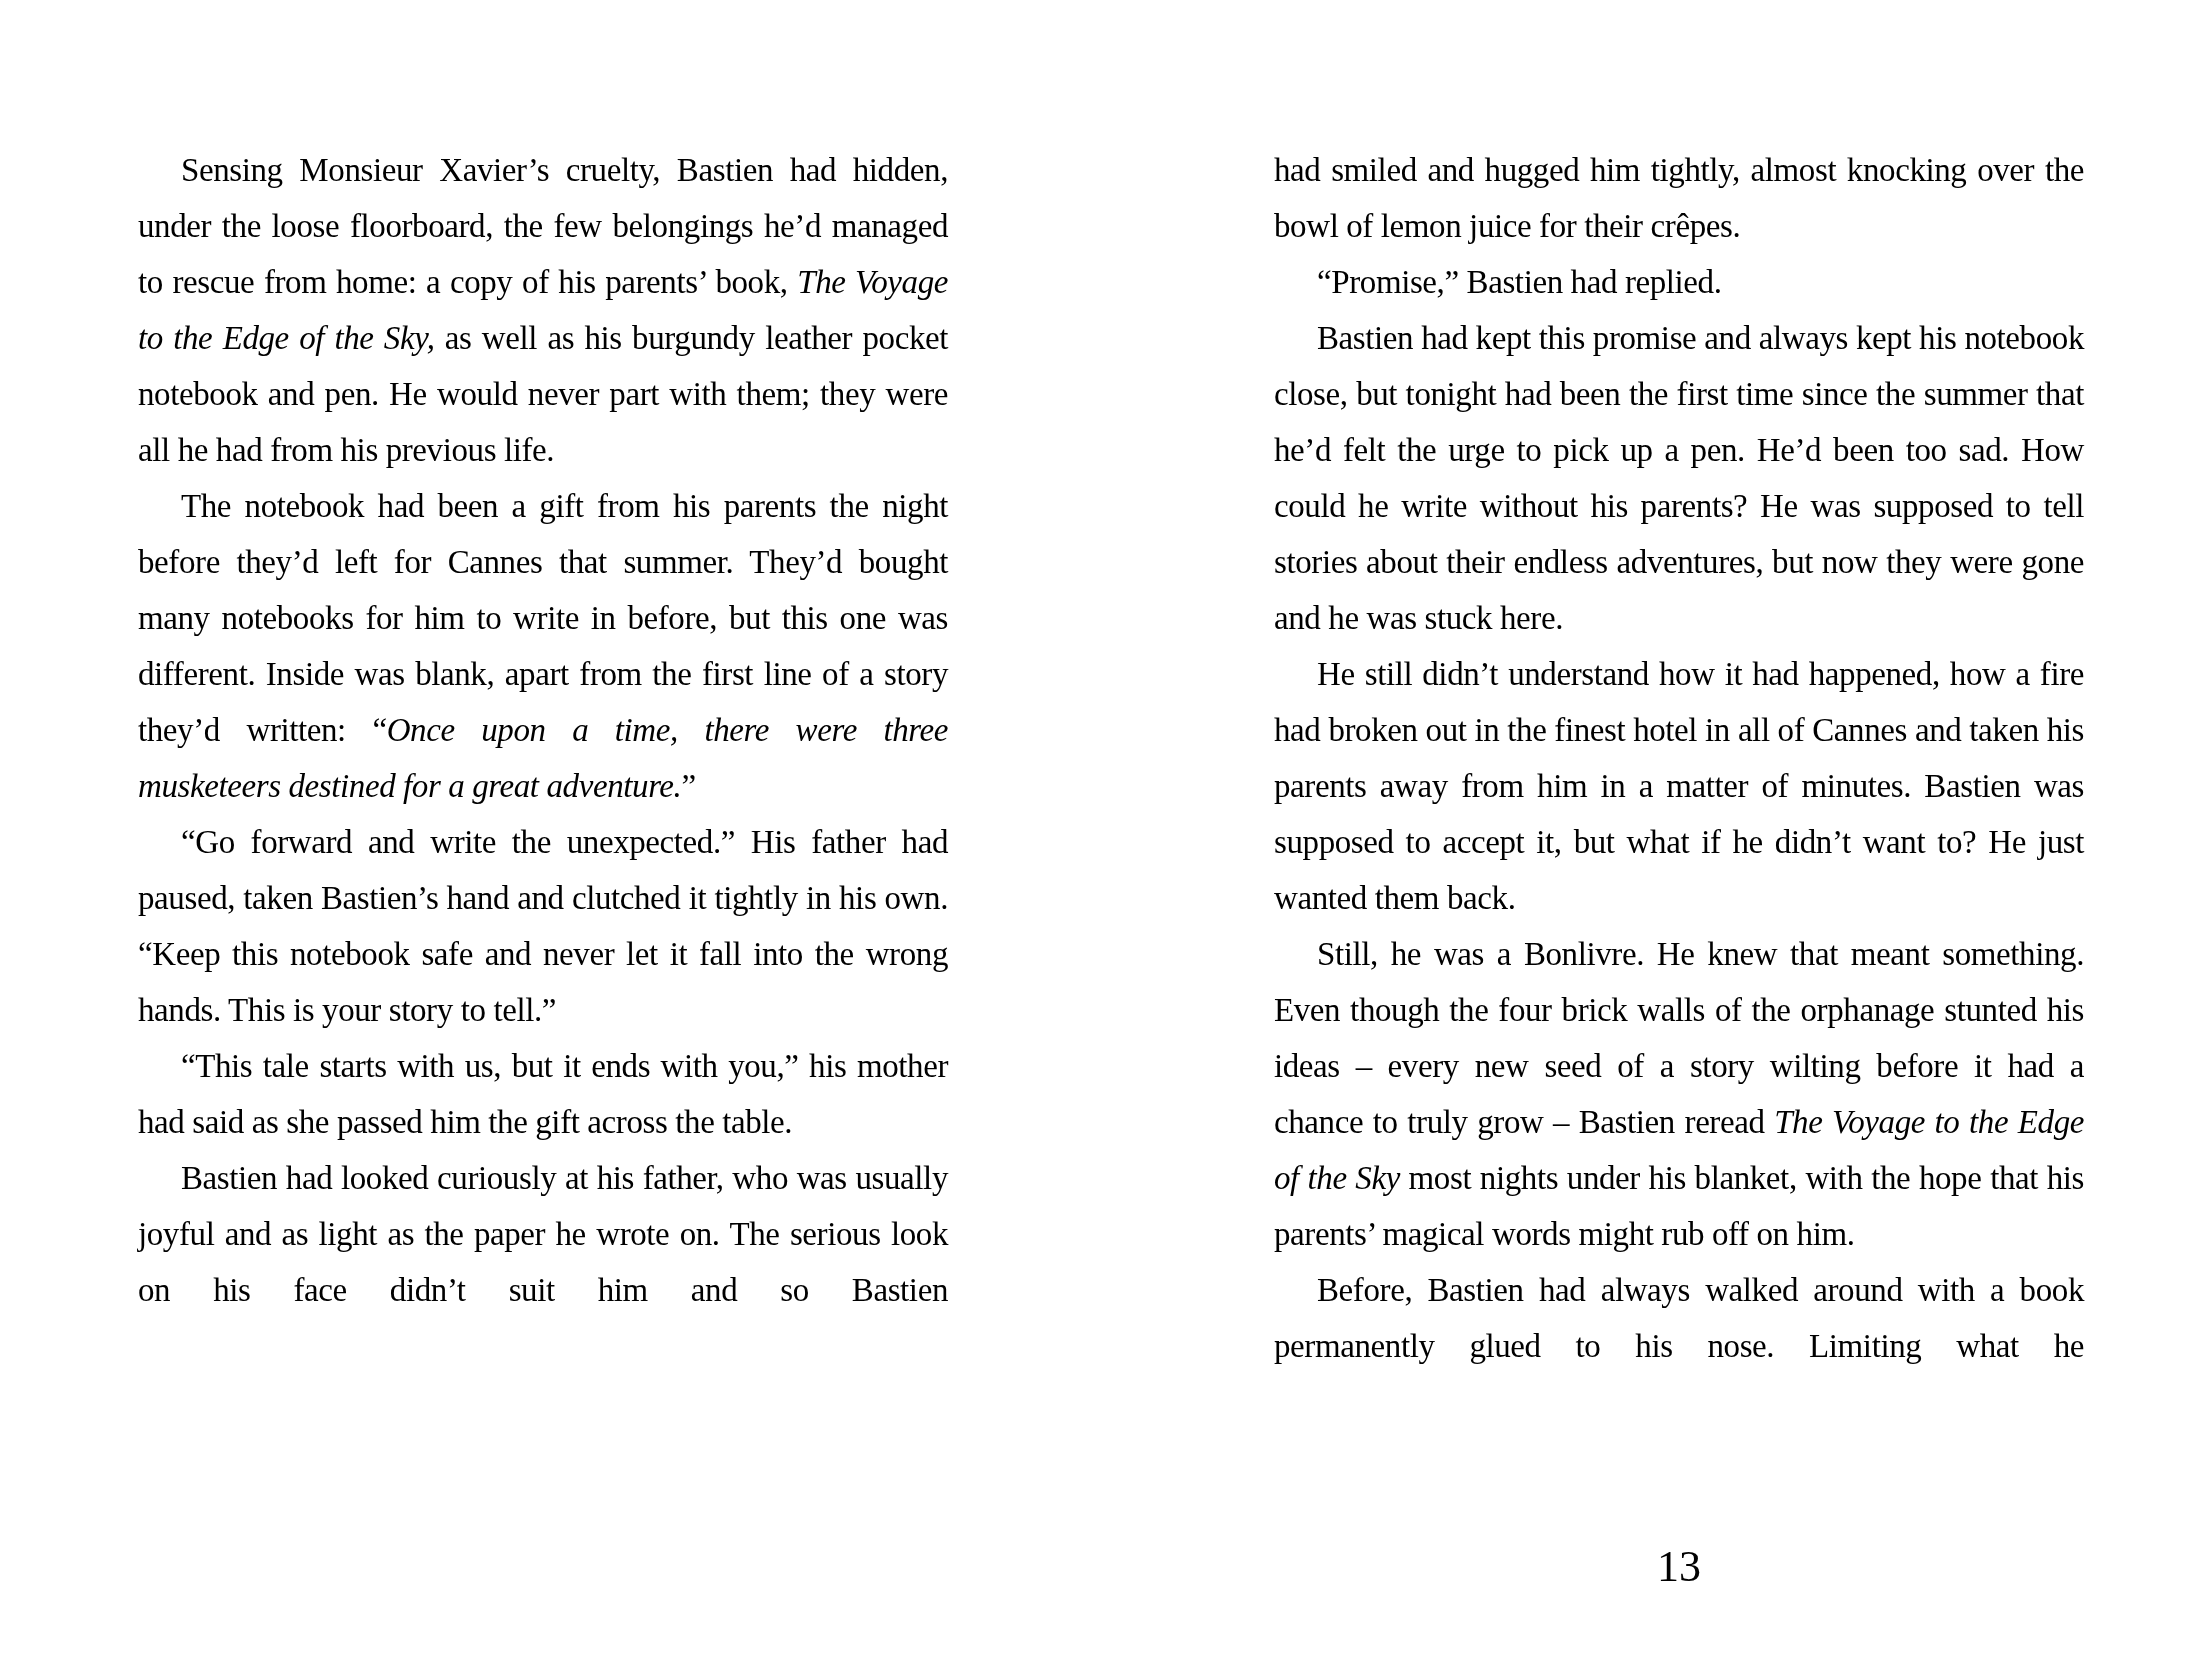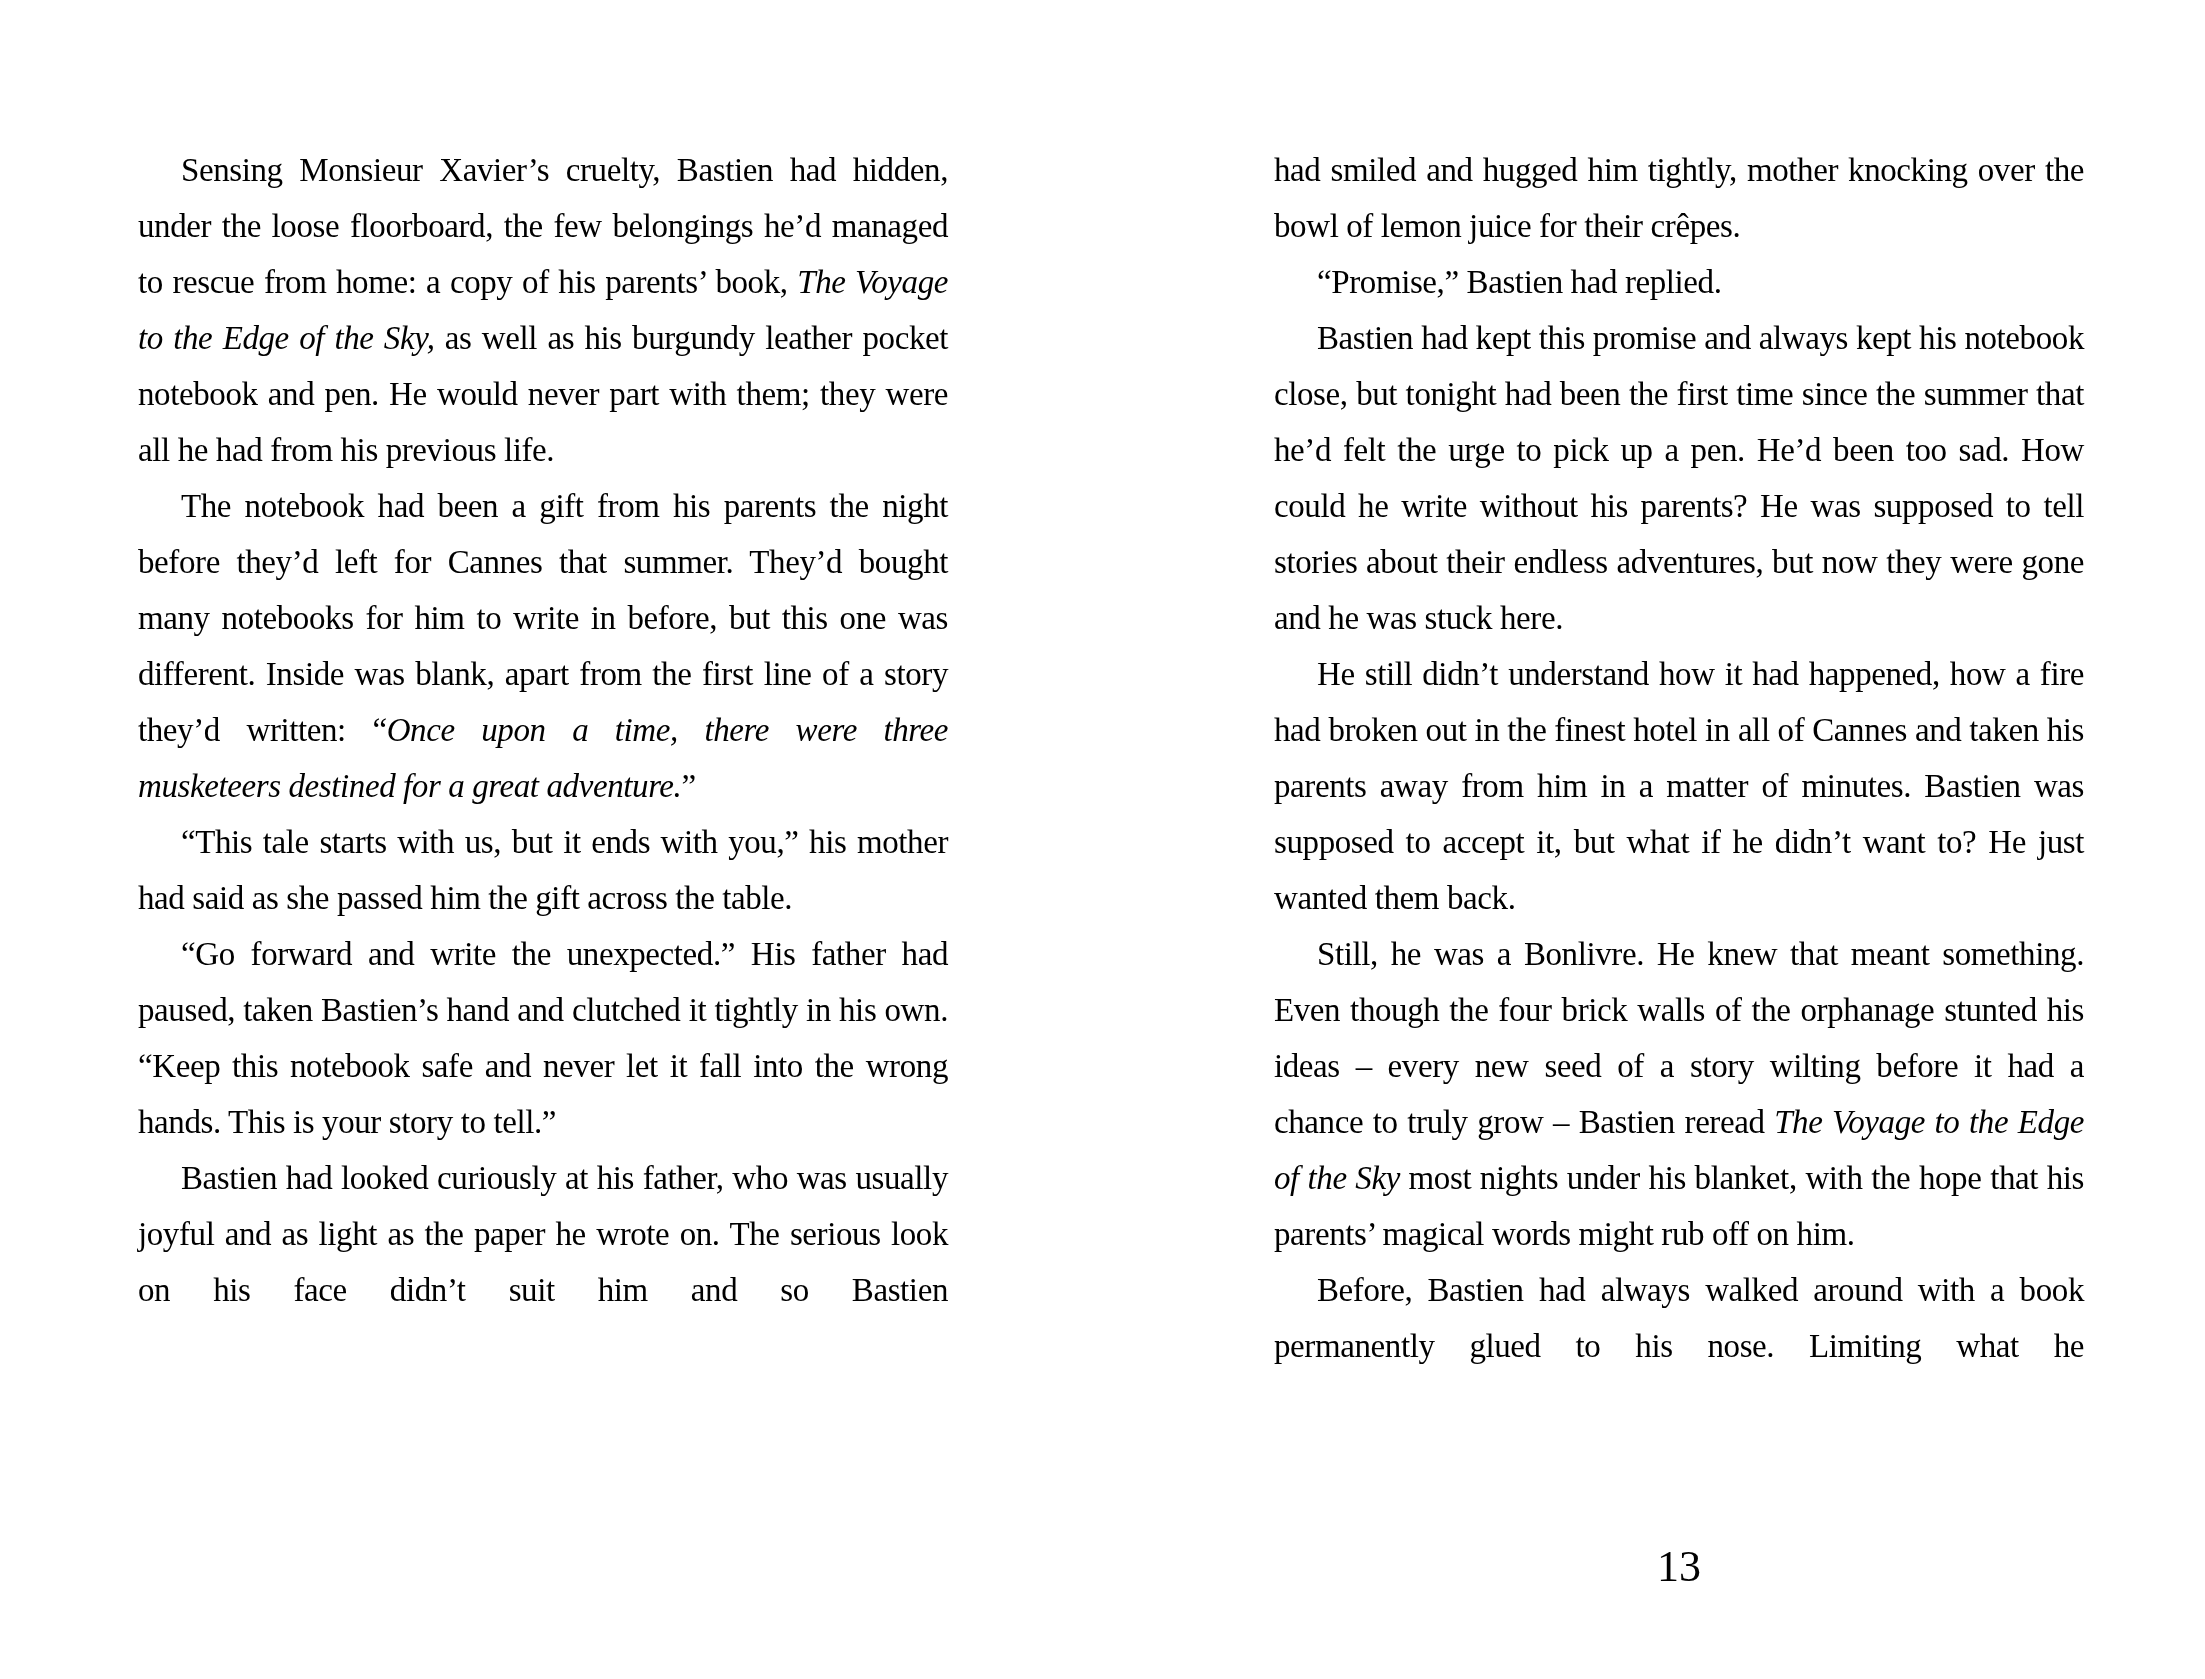--- a/index.html
+++ b/index.html
@@ -67,29 +67,29 @@
 </style>
 </head>
 <body>
 
 <div class="spread">
 
   <section class="page left">
     <div class="text-col">
         <p><span>Sensing Monsieur Xavier’s cruelty, Bastien had hidden, under the loose floorboard, the few belongings he’d managed to rescue from home: a copy of his parents’ book, </span><em>The Voyage to the Edge of the Sky,</em><span> as well as his burgundy leather pocket notebook and pen. He would never part with them; they were all he had from his previous life.</span></p>
         <p><span>The notebook had been a gift from his parents the night before they’d left for Cannes that summer. They’d bought many notebooks for him to write in before, but this one was different. Inside was blank, apart from the first line of a story they’d written: “</span><em>Once upon a time, there were three musketeers destined for a great adventure.</em><span>”</span></p>
+        <p><span>“Go forward and write the unexpected.” His father had paused, taken Bastien’s hand and clutched it tightly in his own. “Keep this notebook safe and never let it fall into the wrong hands. This is your story to tell.”</span></p>
         <p><span>“This tale starts with us, but it ends with you,” his mother had said as she passed him the gift across the table.</span></p>
-        <p><span>“Go forward and write the unexpected.” His father had paused, taken Bastien’s hand and clutched it tightly in his own. “Keep this notebook safe and never let it fall into the wrong hands. This is your story to tell.”</span></p>
         <p class="continues"><span>Bastien had looked curiously at his father, who was usually joyful and as light as the paper he wrote on. The serious look on his face didn’t suit him and so Bastien</span></p>
       </div>
   </section>
 
   <section class="page right">
     <div class="text-col">
-        <p class="no-indent"><span>had smiled and hugged him tightly, mother knocking over the bowl of lemon juice for their crêpes.</span></p>
+        <p class="no-indent"><span>had smiled and hugged him tightly, almost knocking over the bowl of lemon juice for their crêpes.</span></p>
         <p><span>“Promise,” Bastien had replied.</span></p>
         <p><span>Bastien had kept this promise and always kept his notebook close, but tonight had been the first time since the summer that he’d felt the urge to pick up a pen. He’d been too sad. How could he write without his parents? He was supposed to tell stories about their endless adventures, but now they were gone and he was stuck here.</span></p>
         <p><span>He still didn’t understand how it had happened, how a fire had broken out in the finest hotel in all of Cannes and taken his parents away from him in a matter of minutes. Bastien was supposed to accept it, but what if he didn’t want to? He just wanted them back.</span></p>
         <p><span>Still, he was a Bonlivre. He knew that meant something. Even though the four brick walls of the orphanage stunted his ideas – every new seed of a story wilting before it had a chance to truly grow – Bastien reread </span><em>The Voyage to the Edge of the Sky</em><span> most nights under his blanket, with the hope that his parents’ magical words might rub off on him.</span></p>
         <p class="continues"><span>Before, Bastien had always walked around with a book permanently glued to his nose. Limiting what he</span></p>
       </div>
     <div class="folio">13</div>
   </section>
 
 </div>

